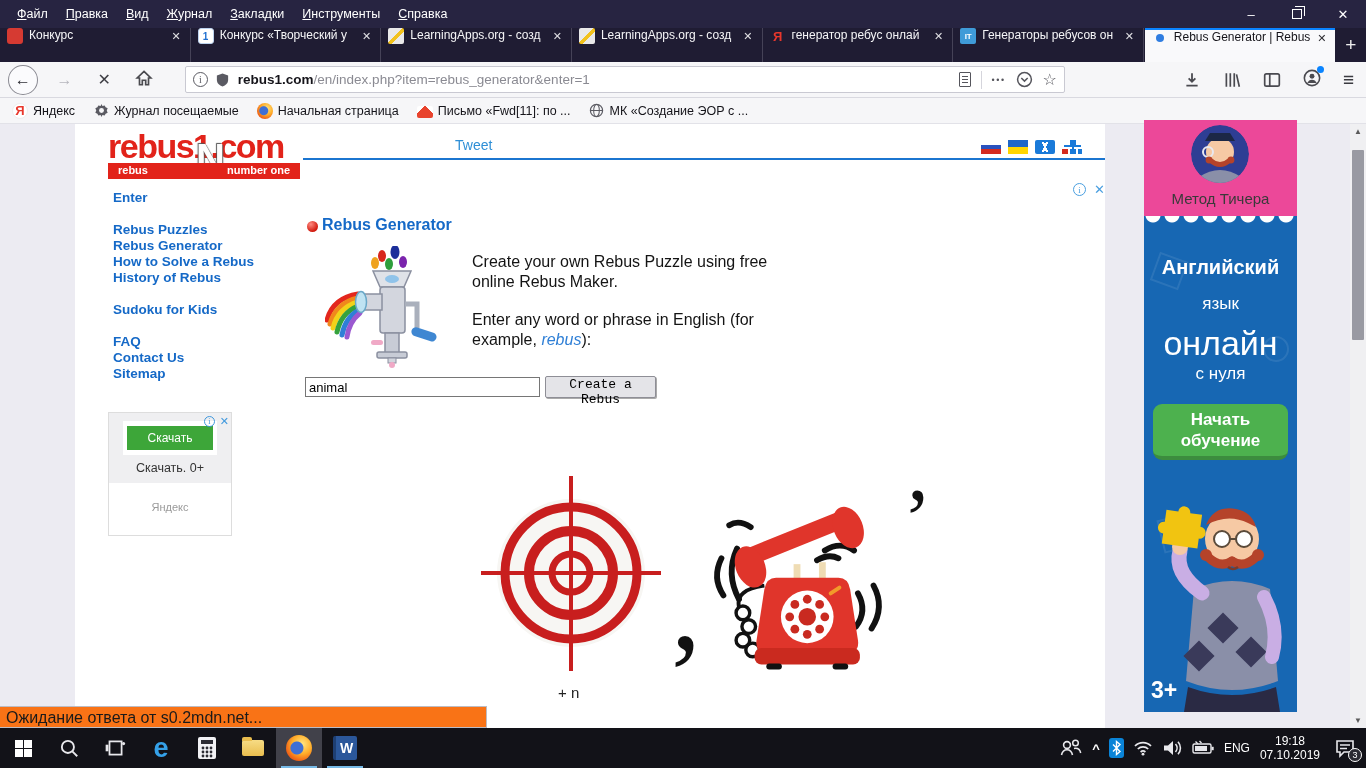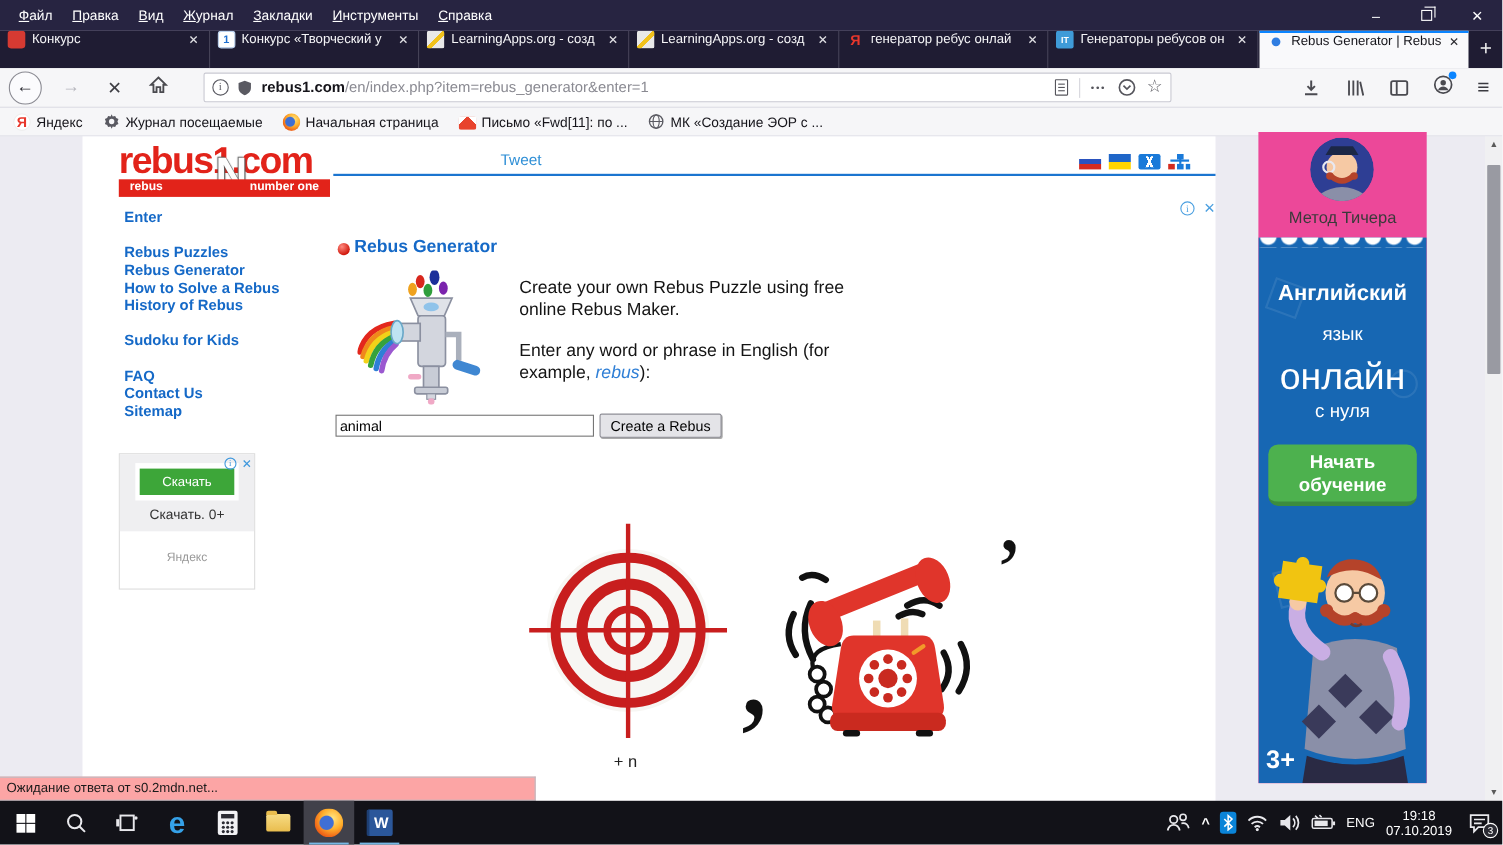--- a/index.html
+++ b/index.html
@@ -91,21 +91,21 @@
   .ad-left .corner{position:absolute;right:2px;top:2px;display:flex;gap:5px;color:#3f98dd;font-size:11px;align-items:center}
   .ad-left .corner .circ{width:11px;height:11px;border:1.2px solid #3f98dd;border-radius:50%;display:flex;align-items:center;justify-content:center;font-size:8px;font-family:"Liberation Serif",serif}
 
   .main-title{position:absolute;left:247px;top:92px;font-size:16px;font-weight:bold;color:#1569c7}
   .bullet{position:absolute;left:232px;top:97px;width:11px;height:11px;border-radius:50%;background:radial-gradient(circle at 35% 30%,#ff8a80,#d11a0e 70%)}
   .grinder{position:absolute;left:250px;top:122px}
   .copy{position:absolute;left:397px;top:128px;width:302px;font-size:16px;line-height:20px;color:#141414}
   .copy .p2{margin-top:18px}
   .copy a{color:#2f7fd6;font-style:italic;text-decoration:none}
   .word-input{position:absolute;left:230px;top:253px;width:235px;height:20px;border:1px solid #767676;font-size:13px;padding:0 3px;font-family:"Liberation Sans",sans-serif}
-  .create-btn{position:absolute;left:470px;top:252px;width:111px;height:22px;background:#e4e4e8;border:1px solid #8e8e96;border-radius:2px;font-size:13px;font-family:Liberation Sans, sans-serif;box-shadow:1px 1px 0 #aaa}
+  .create-btn{position:absolute;left:470px;top:252px;width:111px;height:22px;background:#e4e4e8;border:1px solid #8e8e96;border-radius:2px;font-size:13px;font-family:Liberation Mono, monospace;box-shadow:1px 1px 0 #aaa}
 
   .target{position:absolute;left:406px;top:352px}
   .plusn{position:absolute;left:483px;top:560px;font-size:15px;color:#222}
   .big-comma{position:absolute;left:596px;top:424px;font-size:120px;font-family:"Liberation Serif",serif;color:#111;line-height:120px}
   .big-apos{position:absolute;left:828px;top:352px;font-size:86px;font-family:"Liberation Serif",serif;color:#111;line-height:86px}
   .phone{position:absolute;left:625px;top:368px}
 
   
   .ad-right{position:absolute;left:1144px;top:120px;width:153px;height:592px;background:#ec4899;overflow:hidden}
   .ad-right .avatar{position:absolute;left:47px;top:5px;width:58px;height:58px;border-radius:50%;overflow:hidden}
@@ -121,21 +121,21 @@
   .ad-right .doodle{position:absolute;border:2px solid rgba(255,255,255,.09)}
   .char{position:absolute;left:0;bottom:0}
 
   
   .scrollbar{position:absolute;left:1350px;top:124px;width:16px;height:604px;background:#f0f0f2}
   .scrollbar .arr{position:absolute;left:0;width:16px;text-align:center;font-size:8px;color:#5a5a5a}
   .scrollbar .up{top:3px}.scrollbar .down{bottom:3px}
   .scrollbar .thumb{position:absolute;left:2px;top:26px;width:12px;height:190px;background:#999aa2;border-radius:1px}
 
   
-  .status{position:absolute;left:0;top:706px;width:487px;height:22px;background:#fca5a5;border:1px solid #bcbcc4;border-left:none;font-size:12px;color:#1a1a1a;padding:2px 0 0 6px;z-index:5}
+  .status{position:absolute;left:0;top:706px;width:487px;height:22px;background:#f97316;border:1px solid #bcbcc4;border-left:none;font-size:16px;color:#1a1a1a;padding:2px 0 0 6px;z-index:5}
 
   
   .taskbar{position:absolute;left:0;top:728px;width:100%;height:40px;background:#121218;display:flex;align-items:center;color:#fff;z-index:6}
   .tb-tile{width:46px;height:40px;display:flex;align-items:center;justify-content:center;position:relative;flex:none}
   .tb-tile.open::after{content:'';position:absolute;left:5px;right:5px;bottom:0;height:2px;background:#76b9e6}
   .tb-tile.activeapp{background:#41414a}
   .start-ic{width:17px;height:17px;display:grid;grid-template-columns:8px 8px;grid-template-rows:8px 8px;gap:1px}
   .start-ic span{background:#fff}
   .edge-e{color:#35a1e8;font-size:27px;font-weight:bold;line-height:27px}
   .folder-ic{width:22px;height:16px;background:linear-gradient(#f7dc85,#e9bd4e);border-radius:2px;position:relative}

